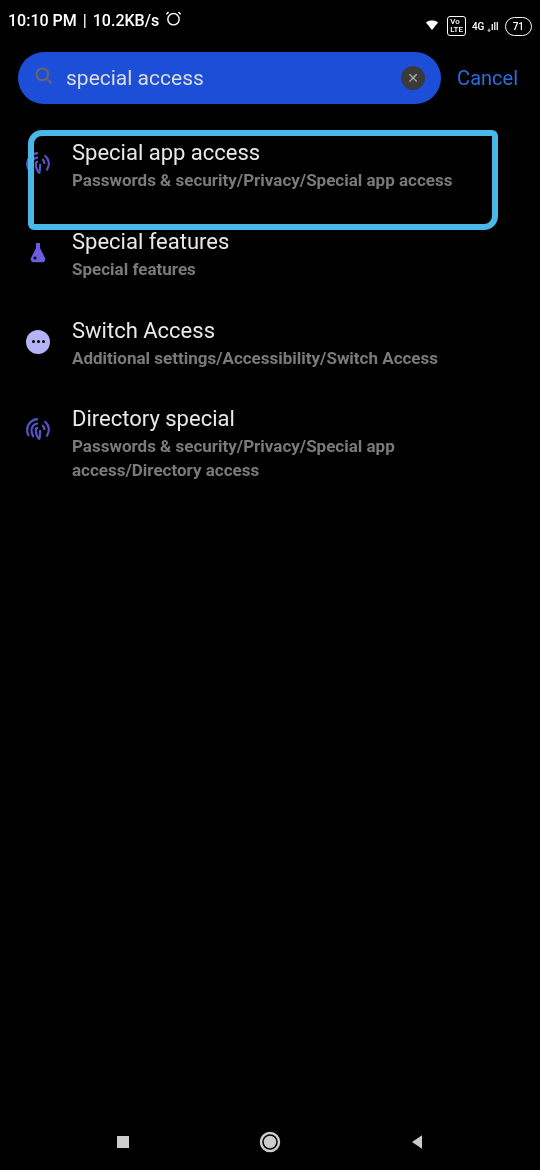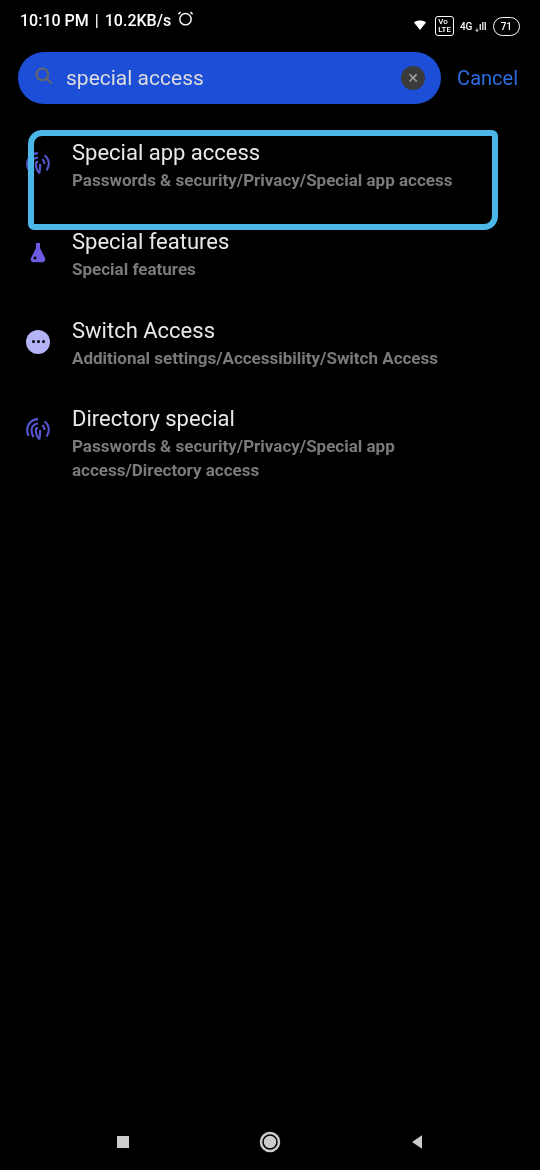--- a/index.html
+++ b/index.html
@@ -14,21 +14,21 @@
       background: #000;
       color: #fff;
       overflow: hidden;
       position: relative;
     }
     .status-bar {
       height: 40px;
       display: flex;
       justify-content: space-between;
       align-items: center;
-      padding: 0 20px;
+      padding: 0 8px;
       font-size: 16px;
       font-weight: 500;
     }
     .status-left {
       display: flex;
       align-items: center;
       gap: 6px;
     }
     .status-right {
       display: flex;

